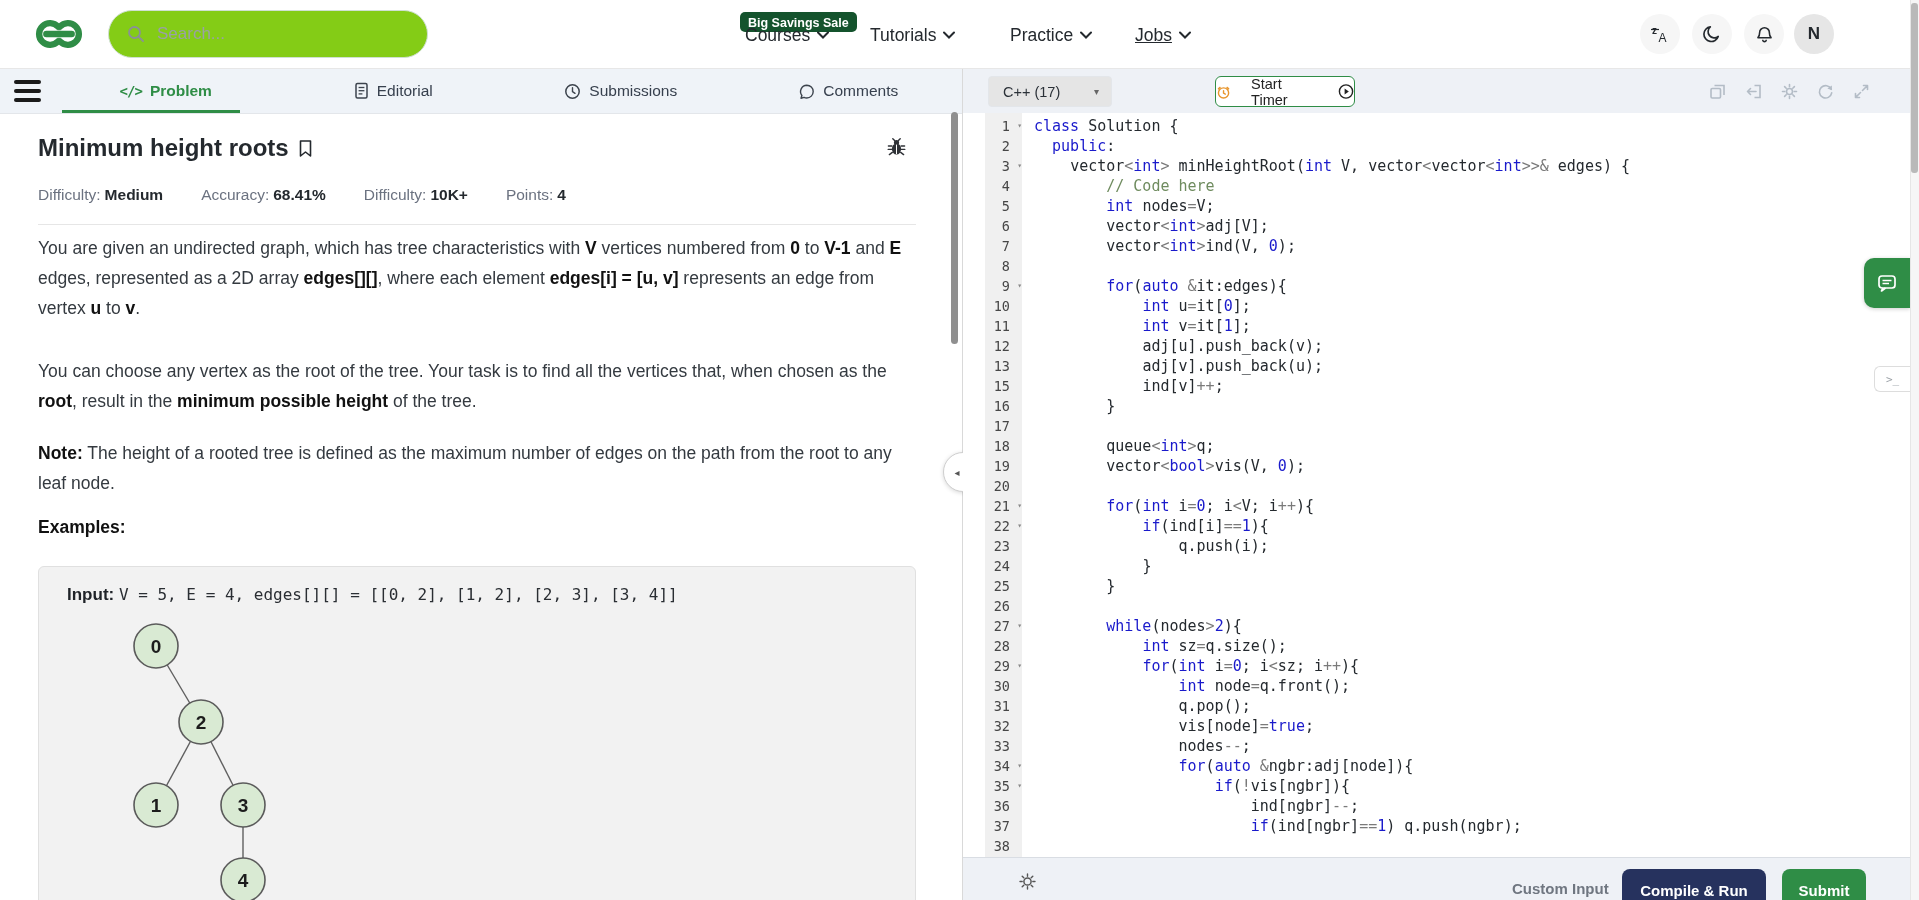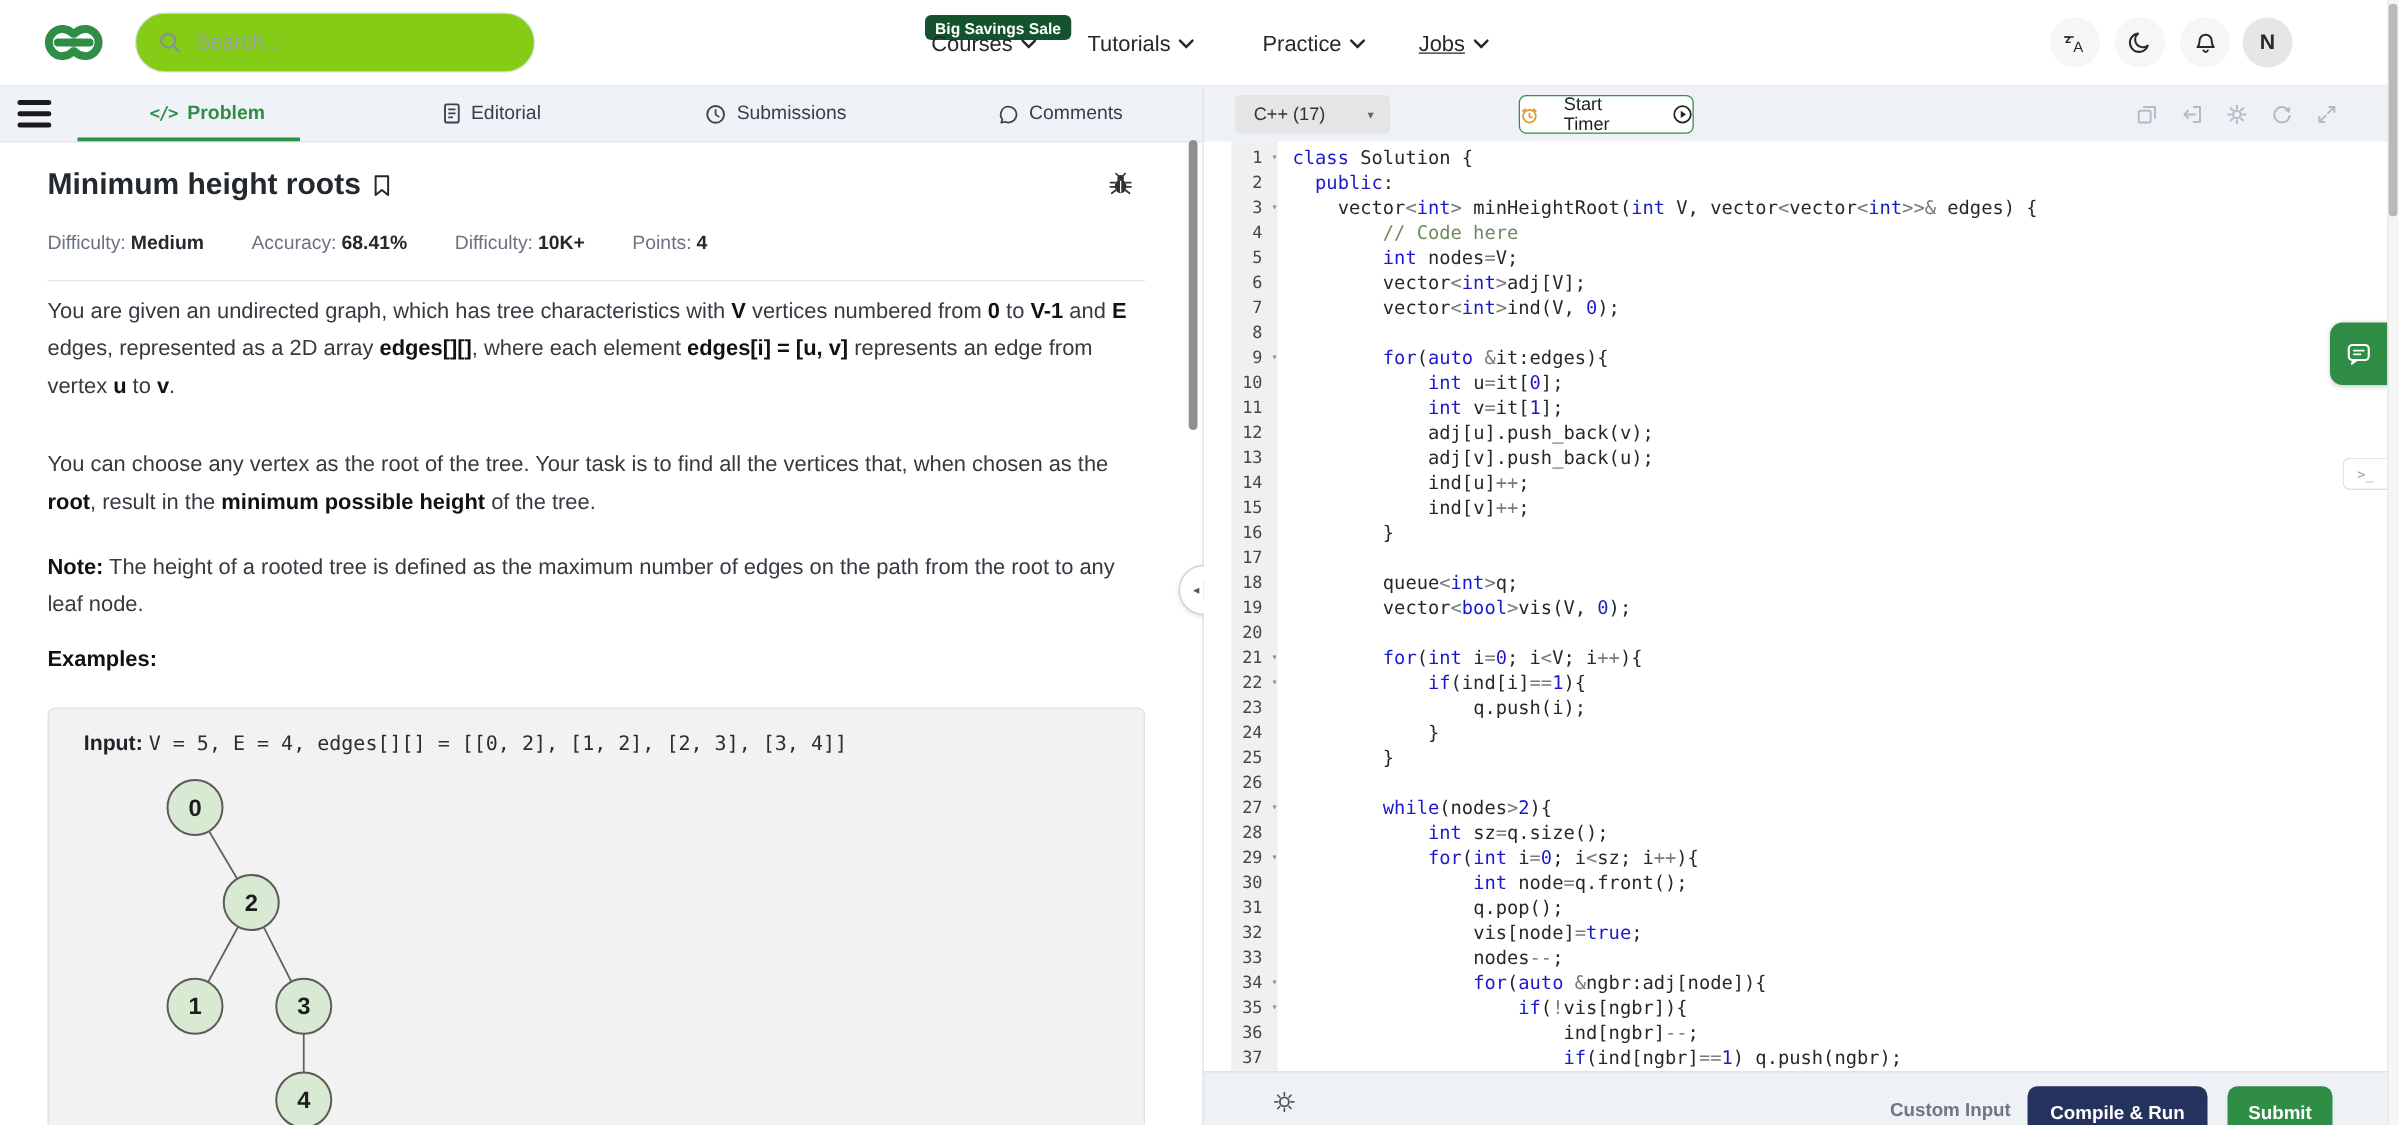--- a/index.html
+++ b/index.html
@@ -354,24 +354,20 @@
       </div>
       <div class="crow">
         <span class="ln">12</span>
         <span class="ct"><span>            </span><span>adj</span><span>[</span><span>u</span><span>]</span><span>.</span><span>push_back</span><span>(</span><span>v</span><span>)</span><span>;</span></span>
       </div>
       <div class="crow">
         <span class="ln">13</span>
         <span class="ct"><span>            </span><span>adj</span><span>[</span><span>v</span><span>]</span><span>.</span><span>push_back</span><span>(</span><span>u</span><span>)</span><span>;</span></span>
       </div>
       <div class="crow">
-        <span class="ln">14</span>
-        <span class="ct"><span>            </span><span>ind</span><span>[</span><span>u</span><span>]</span><span class="tok-op">+</span><span class="tok-op">+</span><span>;</span></span>
-      </div>
-      <div class="crow">
         <span class="ln">15</span>
         <span class="ct"><span>            </span><span>ind</span><span>[</span><span>v</span><span>]</span><span class="tok-op">+</span><span class="tok-op">+</span><span>;</span></span>
       </div>
       <div class="crow">
         <span class="ln">16</span>
         <span class="ct"><span>        </span><span>}</span></span>
       </div>
       <div class="crow">
         <span class="ln">17</span>
         <span class="ct"> </span>

